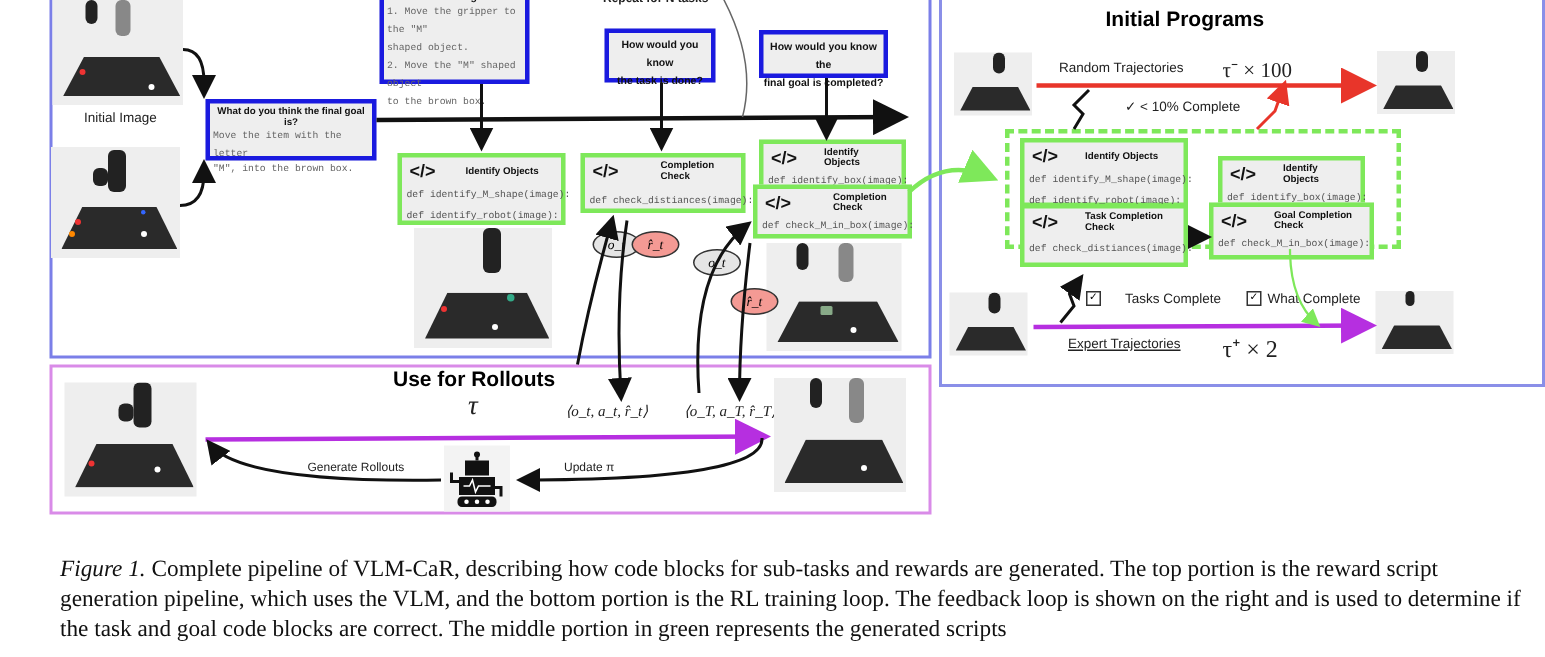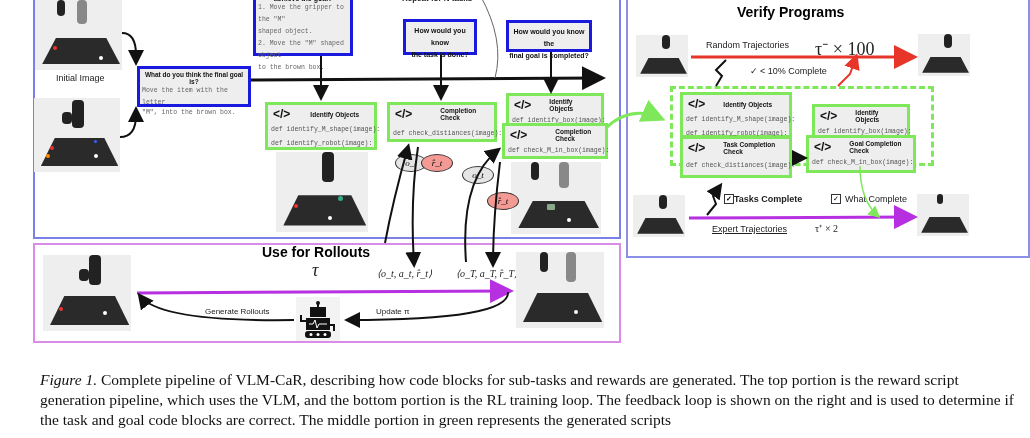--- a/index.html
+++ b/index.html
@@ -119,31 +119,31 @@
   <div class="dot" style="left:36px;top:42px;width:8px;height:6px;background:#8a8;border-radius:1px;"></div>
   <div class="dot" style="left:56px;top:56px;width:4px;height:4px;background:#fff;"></div>
 </div>
 
 <div class="abs circle" style="left:395px;top:154px;background:#e5e5e5;">o_t</div>
 <div class="abs circle" style="left:421px;top:154px;background:#f49a94;">r̂_t</div>
 <div class="abs circle" style="left:462px;top:166px;background:#e5e5e5;">o_t</div>
 <div class="abs circle" style="left:487px;top:192px;background:#f49a94;">r̂_t</div>
 
 <div class="abs panel-verify"></div>
-<div class="abs" style="left:737px;top:4px;font-size:14px;font-weight:bold;">Verify Programs</div>
+<div class="abs" style="left:737px;top:4px;font-size:14px;font-weight:bold;">Initial Programs</div>
 <div class="abs scene" style="left:636px;top:35px;width:52px;height:42px;">
     <div class="arm" style="left:26px;top:0;width:8px;height:14px;"></div>
     <div class="table"></div>
   </div>
 <div class="abs scene" style="left:918px;top:34px;width:52px;height:42px;">
     <div class="arm" style="left:26px;top:0;width:8px;height:14px;"></div>
     <div class="table"></div>
   </div>
 <div class="abs lbl" style="left:706px;top:40px;">Random Trajectories</div>
-<div class="abs math" style="left:815px;top:36px;font-size:18px;">τ⁻ × 100</div>
+<div class="abs math" style="left:815px;top:36px;font-size:14px;">τ⁻ × 100</div>
 <div class="abs lbl" style="left:750px;top:66px;">✓ &lt; 10% Complete</div>
 
 <div class="abs" style="left:670px;top:86px;width:264px;height:80px;border:3px dashed #7ee85a;box-sizing:border-box;"></div>
 <div class="abs code" style="left:680px;top:92px;width:112px;height:46px;">
   <div class="hd">
       <span class="ic">&lt;/&gt;</span>
       <span class="tt" style="margin-left:8px;">Identify Objects</span>
     </div>
   <div class="ln">def identify_M_shape(image):</div>
   <div class="ln">def identify_robot(image):</div>
@@ -163,38 +163,38 @@
   <div class="ln">def identify_box(image):</div>
 </div>
 <div class="abs code" style="left:806px;top:135px;width:110px;height:38px;">
   <div class="hd">
       <span class="ic">&lt;/&gt;</span>
       <span class="tt" style="margin-left:8px;">Goal Completion Check</span>
     </div>
   <div class="ln">def check_M_in_box(image):</div>
 </div>
 
-<div class="abs" style="left:724px;top:194px;display:flex;align-items:center;gap:0;font-weight:bold;">
+<div class="abs" style="left:724px;top:194px;display:flex;align-items:center;gap:16px;">
   <span style="width:8px;height:8px;border:1px solid #333;font-size:7px;line-height:8px;text-align:center;">✓</span>
   <span class="lbl">Tasks Complete</span>
 </div>
 <div class="abs" style="left:831px;top:194px;display:flex;align-items:center;gap:4px;">
   <span style="width:8px;height:8px;border:1px solid #333;font-size:7px;line-height:8px;text-align:center;">✓</span>
   <span class="lbl">What Complete</span>
 </div>
 <div class="abs scene" style="left:633px;top:195px;width:52px;height:42px;">
     <div class="arm" style="left:26px;top:0;width:8px;height:14px;"></div>
     <div class="table"></div>
   </div>
 <div class="abs scene" style="left:917px;top:194px;width:52px;height:42px;">
     <div class="arm" style="left:20px;top:0;width:6px;height:10px;"></div>
     <div class="table"></div>
   </div>
 <div class="abs lbl" style="left:712px;top:224px;text-decoration:underline;">Expert Trajectories</div>
-<div class="abs math" style="left:815px;top:221px;font-size:10px;">τ⁺ × 2</div>
+<div class="abs math" style="left:815px;top:221px;font-size:16px;">τ⁺ × 2</div>
 
 <div class="abs panel-train"></div>
 <div class="abs" style="left:262px;top:244px;font-size:14px;font-weight:bold;">Use for Rollouts</div>
 <div class="abs math" style="left:312px;top:260px;font-size:18px;font-style:italic;">τ</div>
 <div class="abs math" style="left:377px;top:268px;font-size:10px;font-style:italic;">⟨o_t, a_t, r̂_t⟩</div>
 <div class="abs math" style="left:456px;top:268px;font-size:10px;font-style:italic;">⟨o_T, a_T, r̂_T⟩</div>
 <div class="abs scene" style="left:43px;top:255px;width:88px;height:76px;">
   <div class="arm" style="left:46px;top:0;width:12px;height:30px;"></div>
     <div class="arm" style="left:36px;top:14px;width:10px;height:12px;"></div>
   <div class="table"></div>

